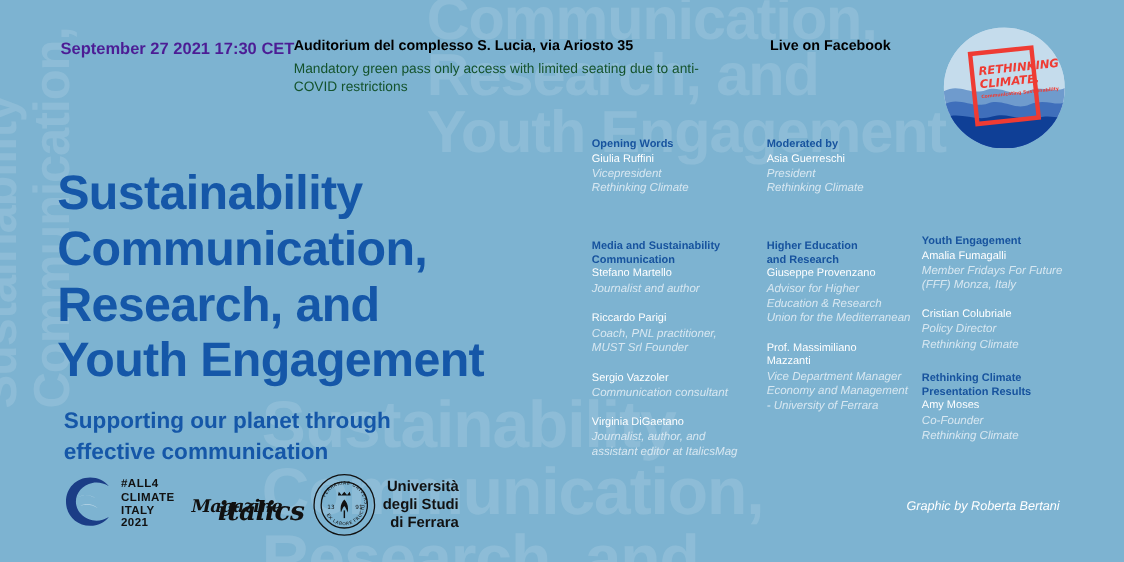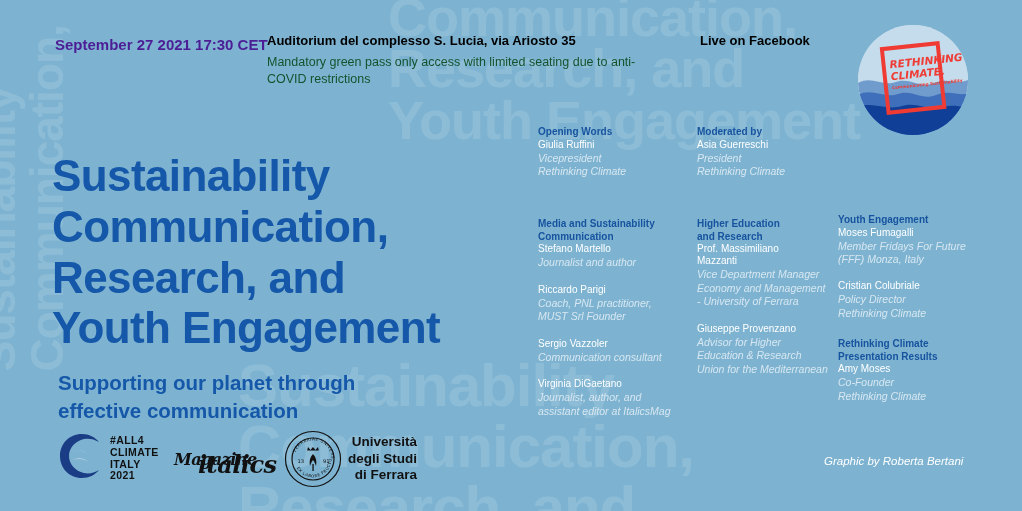--- a/index.html
+++ b/index.html
@@ -223,40 +223,40 @@
       <div class="person">
         <div class="p-name">Asia Guerreschi</div>
         <div class="p-role">President
 Rethinking Climate</div>
       </div>
     </div>
     <div class="grp" style="margin-top:40px;">
       <div class="grp-head">Higher Education
 and Research</div>
       <div class="person">
+        <div class="p-name">Giuseppe Provenzano</div>
+        <div class="p-role">Advisor for Higher
+Education &amp; Research
+Union for the Mediterranean</div>
+      </div>
+      <div class="person">
         <div class="p-name">Prof. Massimiliano
 Mazzanti</div>
         <div class="p-role">Vice Department Manager
 Economy and Management
 - University of Ferrara</div>
       </div>
-      <div class="person">
-        <div class="p-name">Giuseppe Provenzano</div>
-        <div class="p-role">Advisor for Higher
-Education &amp; Research
-Union for the Mediterranean</div>
-      </div>
     </div>
   </div>
 
   <div class="col col3">
     <div class="grp">
       <div class="grp-head">Youth Engagement</div>
       <div class="person">
-        <div class="p-name">Moses Fumagalli</div>
+        <div class="p-name">Amalia Fumagalli</div>
         <div class="p-role">Member Fridays For Future
 (FFF) Monza, Italy</div>
       </div>
       <div class="person">
         <div class="p-name">Cristian Colubriale</div>
         <div class="p-role">Policy Director
 Rethinking Climate</div>
       </div>
     </div>
     <div class="grp" style="margin-top:16px;">

